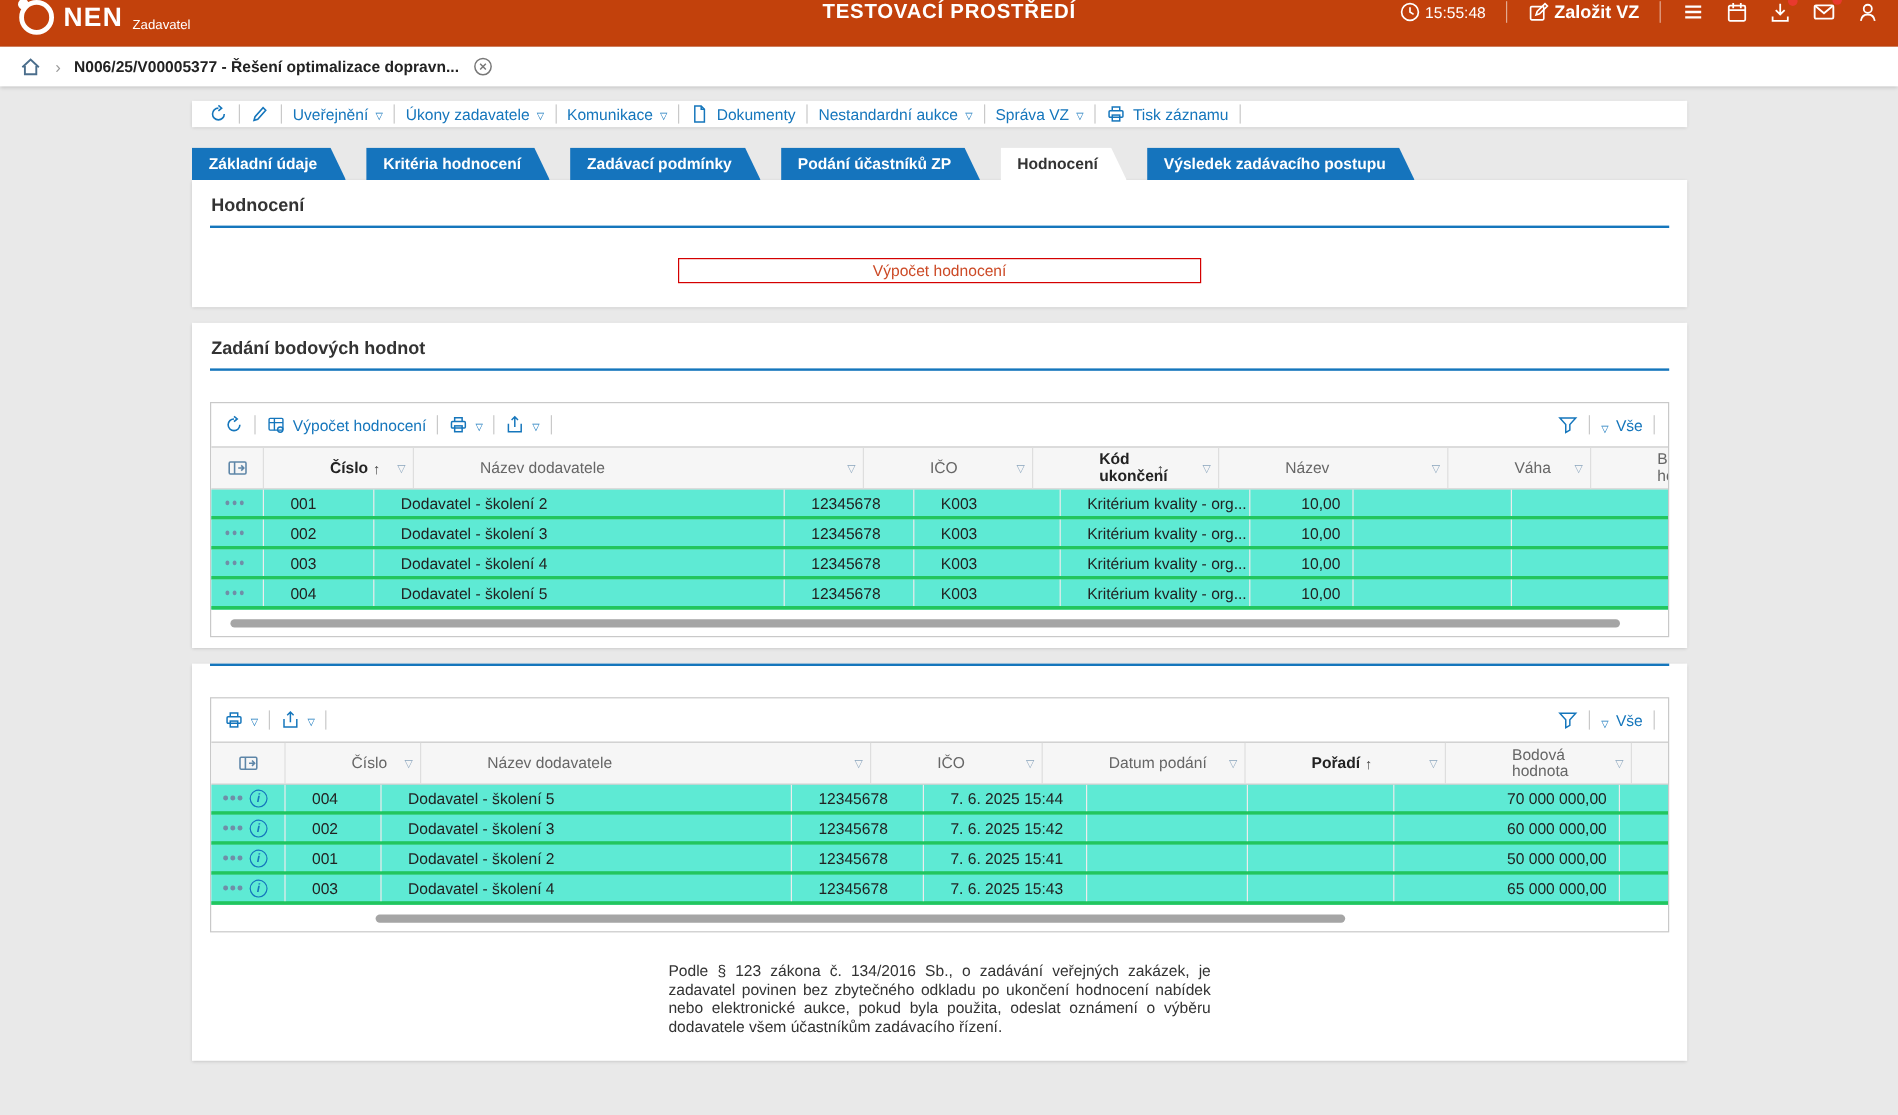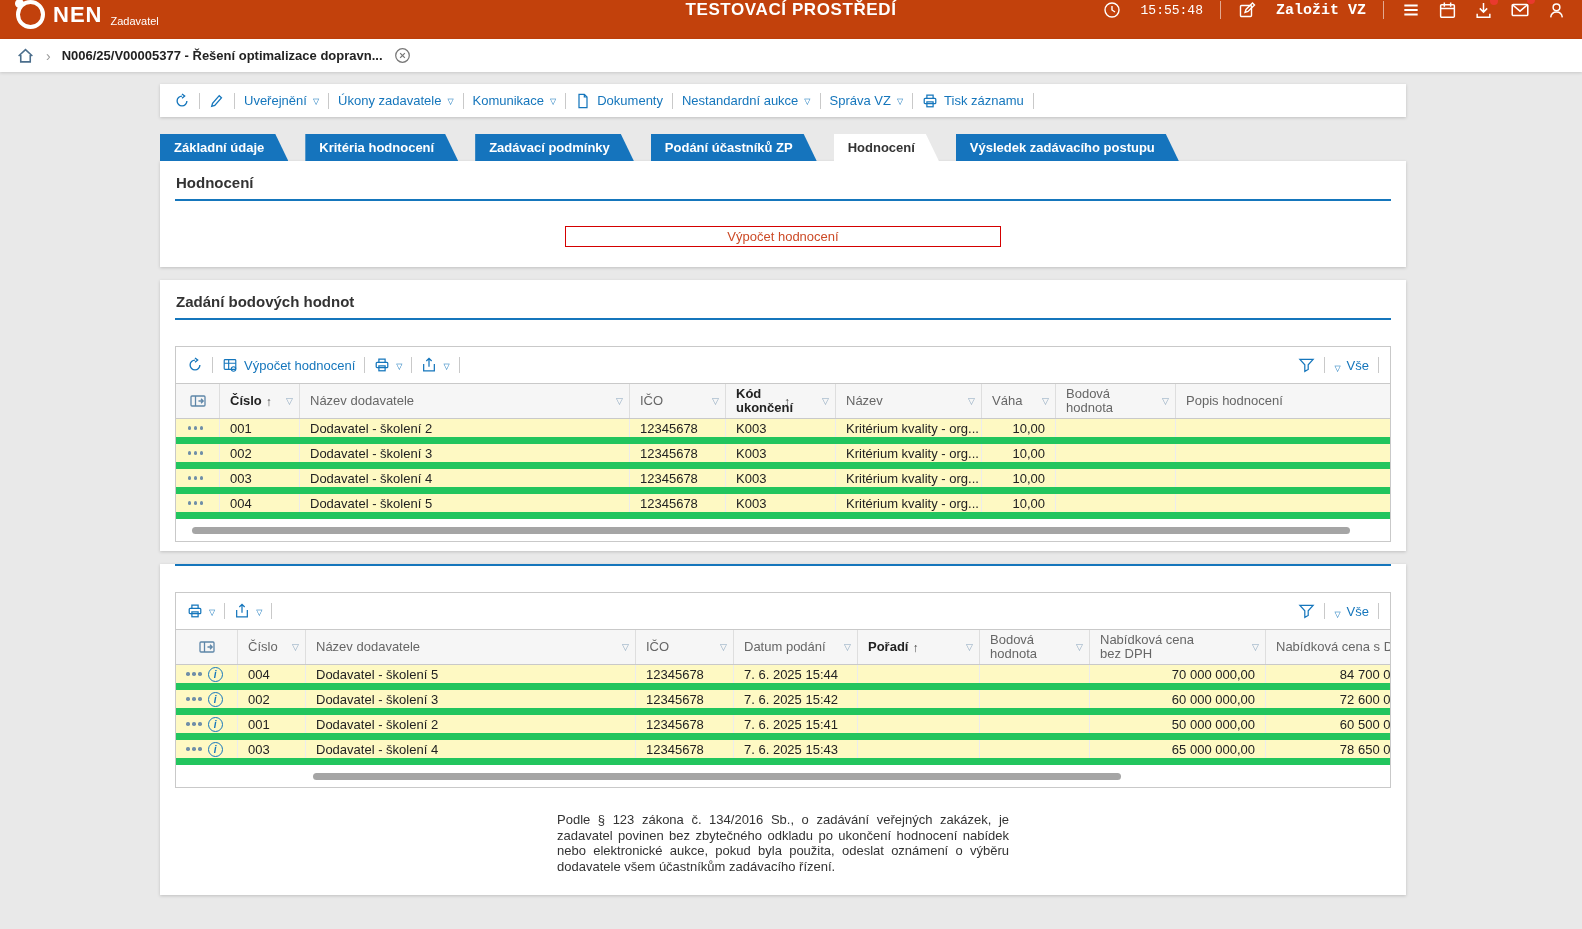--- a/index.html
+++ b/index.html
@@ -11,41 +11,41 @@
     padding:0 16px; position:relative; }
   .brand { display:flex; align-items:flex-start; gap:8px; }
   .logo { width:29px; height:29px; border-radius:50%; border:4px solid #fff; position:relative; }
   .logo::after { content:""; position:absolute; width:9px; height:9px; background:#fff;
     border-radius:50%; top:-5px; left:-5px; }
   .brand-name { font-size:22px; font-weight:bold; letter-spacing:1px; line-height:29px; }
   .brand-sub { font-size:11px; align-self:flex-end; margin-bottom:2px; }
   .env-title { position:absolute; left:50%; transform:translateX(-50%); font-size:17px;
     font-weight:bold; letter-spacing:.6px; }
   .top-actions { margin-left:auto; display:flex; align-items:center; gap:17px; font-size:13px; }
-  .iconbtn { position:relative; display:flex; align-items:center; gap:20px; color:#fff;
-    background:transparent; border:none; font-family:Liberation Mono, monospace; font-size:13px; cursor:pointer; }
+  .iconbtn { position:relative; display:flex; align-items:center; gap:4px; color:#fff;
+    background:transparent; border:none; font-family:Liberation Sans, sans-serif; font-size:13px; cursor:pointer; }
   .zalozit { font-weight:bold; font-size:15px; }
   .vdiv { width:1px; height:18px; background:rgba(255,255,255,.55); }
   .badge { position:absolute; top:-4px; right:-5px; width:8px; height:8px;
     background:#e8392e; border-radius:50%; }
   svg.icn { display:block; }
 
   
   .breadcrumb { height:33px; background:#fff; display:flex; align-items:center; gap:11px;
     padding:0 16px; box-shadow:0 1px 3px rgba(0,0,0,.15); position:relative; z-index:5; }
   .crumb-chev { color:#999; font-size:14px; }
   .crumb-label { font-weight:bold; color:#222; }
   .close-circ { color:#777; }
 
   
   .content { position:absolute; left:160px; top:84px; width:1246px; }
   .panel { background:#fff; box-shadow:0 1px 3px rgba(0,0,0,.18); }
 
   
-  .rec-toolbar { height:33px; display:flex; align-items:center; gap:9px; padding:0 14px;
+  .rec-toolbar { height:22px; display:flex; align-items:center; gap:9px; padding:0 14px;
     color:#1576bc; margin-bottom:17px; }
   .sep { width:1px; height:16px; background:#c9c9c9; flex:none; }
   .tool-item { display:flex; align-items:center; gap:6px; color:#1576bc; background:none;
     border:none; font-family:inherit; font-size:13px; cursor:pointer; white-space:nowrap; }
   .tri::after { content:"▽"; font-size:8px; position:relative; top:1px; color:inherit; }
 
   
   .tabs { display:flex; gap:17px; height:27px; }
   .tab { background:#1574bd; color:#fff; font-weight:bold; font-size:13px; border:none;
     font-family:inherit; display:flex; align-items:center; padding:0 24px 0 14px; cursor:pointer;
@@ -61,31 +61,31 @@
     color:#cc4a26; font-size:13px; font-family:inherit; padding:2px 0; cursor:pointer; }
   .sec-panel { margin-top:13px; padding-bottom:9px; }
 
   
   .grid-card { margin:26px 15px 0; border:1px solid #c9c9c9; overflow:hidden; position:relative; }
   .grid-toolbar { height:36px; display:flex; align-items:center; gap:9px; padding:0 11px;
     color:#1576bc; }
   .gt-right { margin-left:auto; display:flex; align-items:center; gap:9px; }
 
   .thead { display:flex; background:#f6f6f6; border-top:1px solid #c9c9c9;
-    border-bottom:1px solid #c9c9c9; min-height:36px; }
+    border-bottom:1px solid #c9c9c9; min-height:36px;gap:45px; }
   .th { display:flex; align-items:center; gap:4px; padding:2px 6px 2px 10px; color:#666;
     border-right:1px solid #dedede; }
   .th .lbl { line-height:14px; }
   .th.sorted .lbl { color:#222; font-weight:bold; }
   .sort-asc::after { content:"↑"; color:#444; font-size:12px; }
   .flt { margin-left:auto; color:#8aa5bd; font-size:9px; cursor:pointer; }
   .flt::after { content:"▽"; }
   .th.c, .td.c { justify-content:center; padding-left:6px; }
 
-  .tr { display:flex; height:25px; border-bottom:7px solid #22c55e; background:#fef9c3; }
+  .tr { display:flex; height:25px; border-bottom:3px solid #22c55e; background:#5eead4;gap:12px; }
   .td { display:flex; align-items:center; padding:0 10px; border-right:1px solid #ececec;
     white-space:nowrap; overflow:hidden; }
   .td.num { justify-content:flex-end; }
   .dots { display:flex; gap:2.5px; cursor:pointer; }
   .dots i { width:3.5px; height:3.5px; border-radius:50%; background:#6f8ea8; }
   .info { width:15px; height:15px; flex:none; border-radius:50%; border:1.5px solid #1576bc;
     color:#1576bc; font-size:10px; font-weight:bold; font-style:italic; display:flex;
     align-items:center; justify-content:center; cursor:pointer; }
 
   

